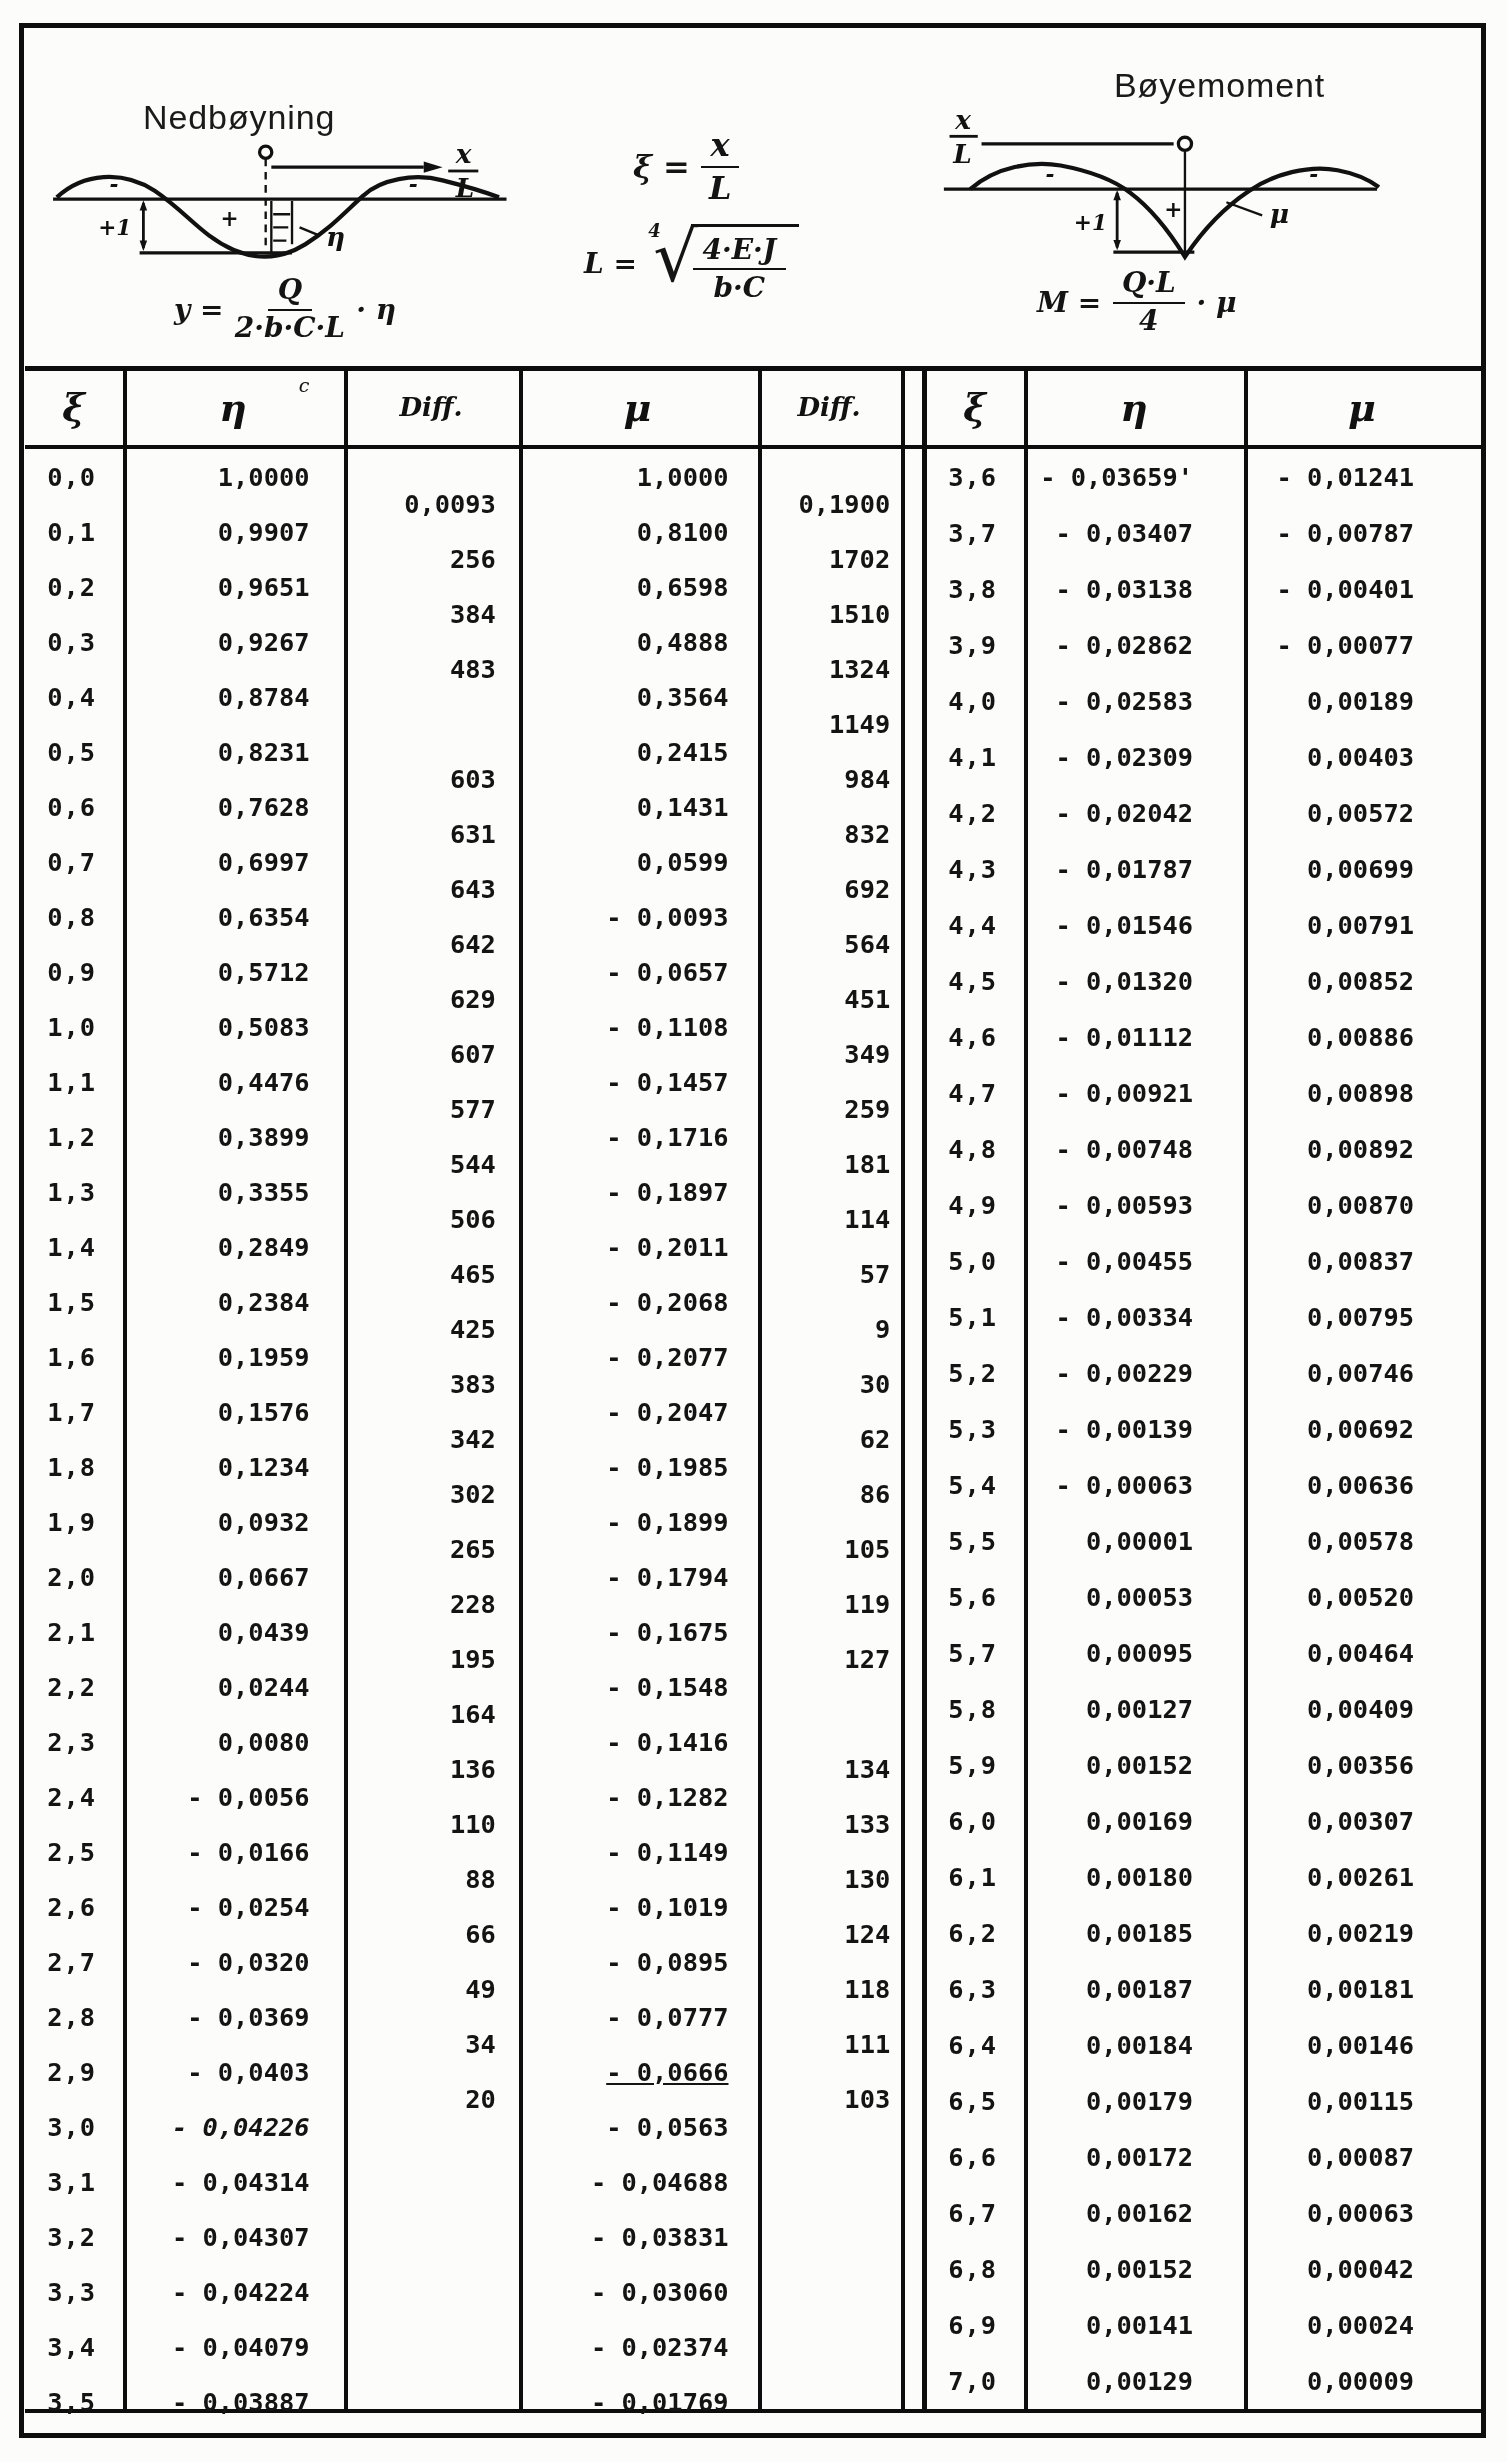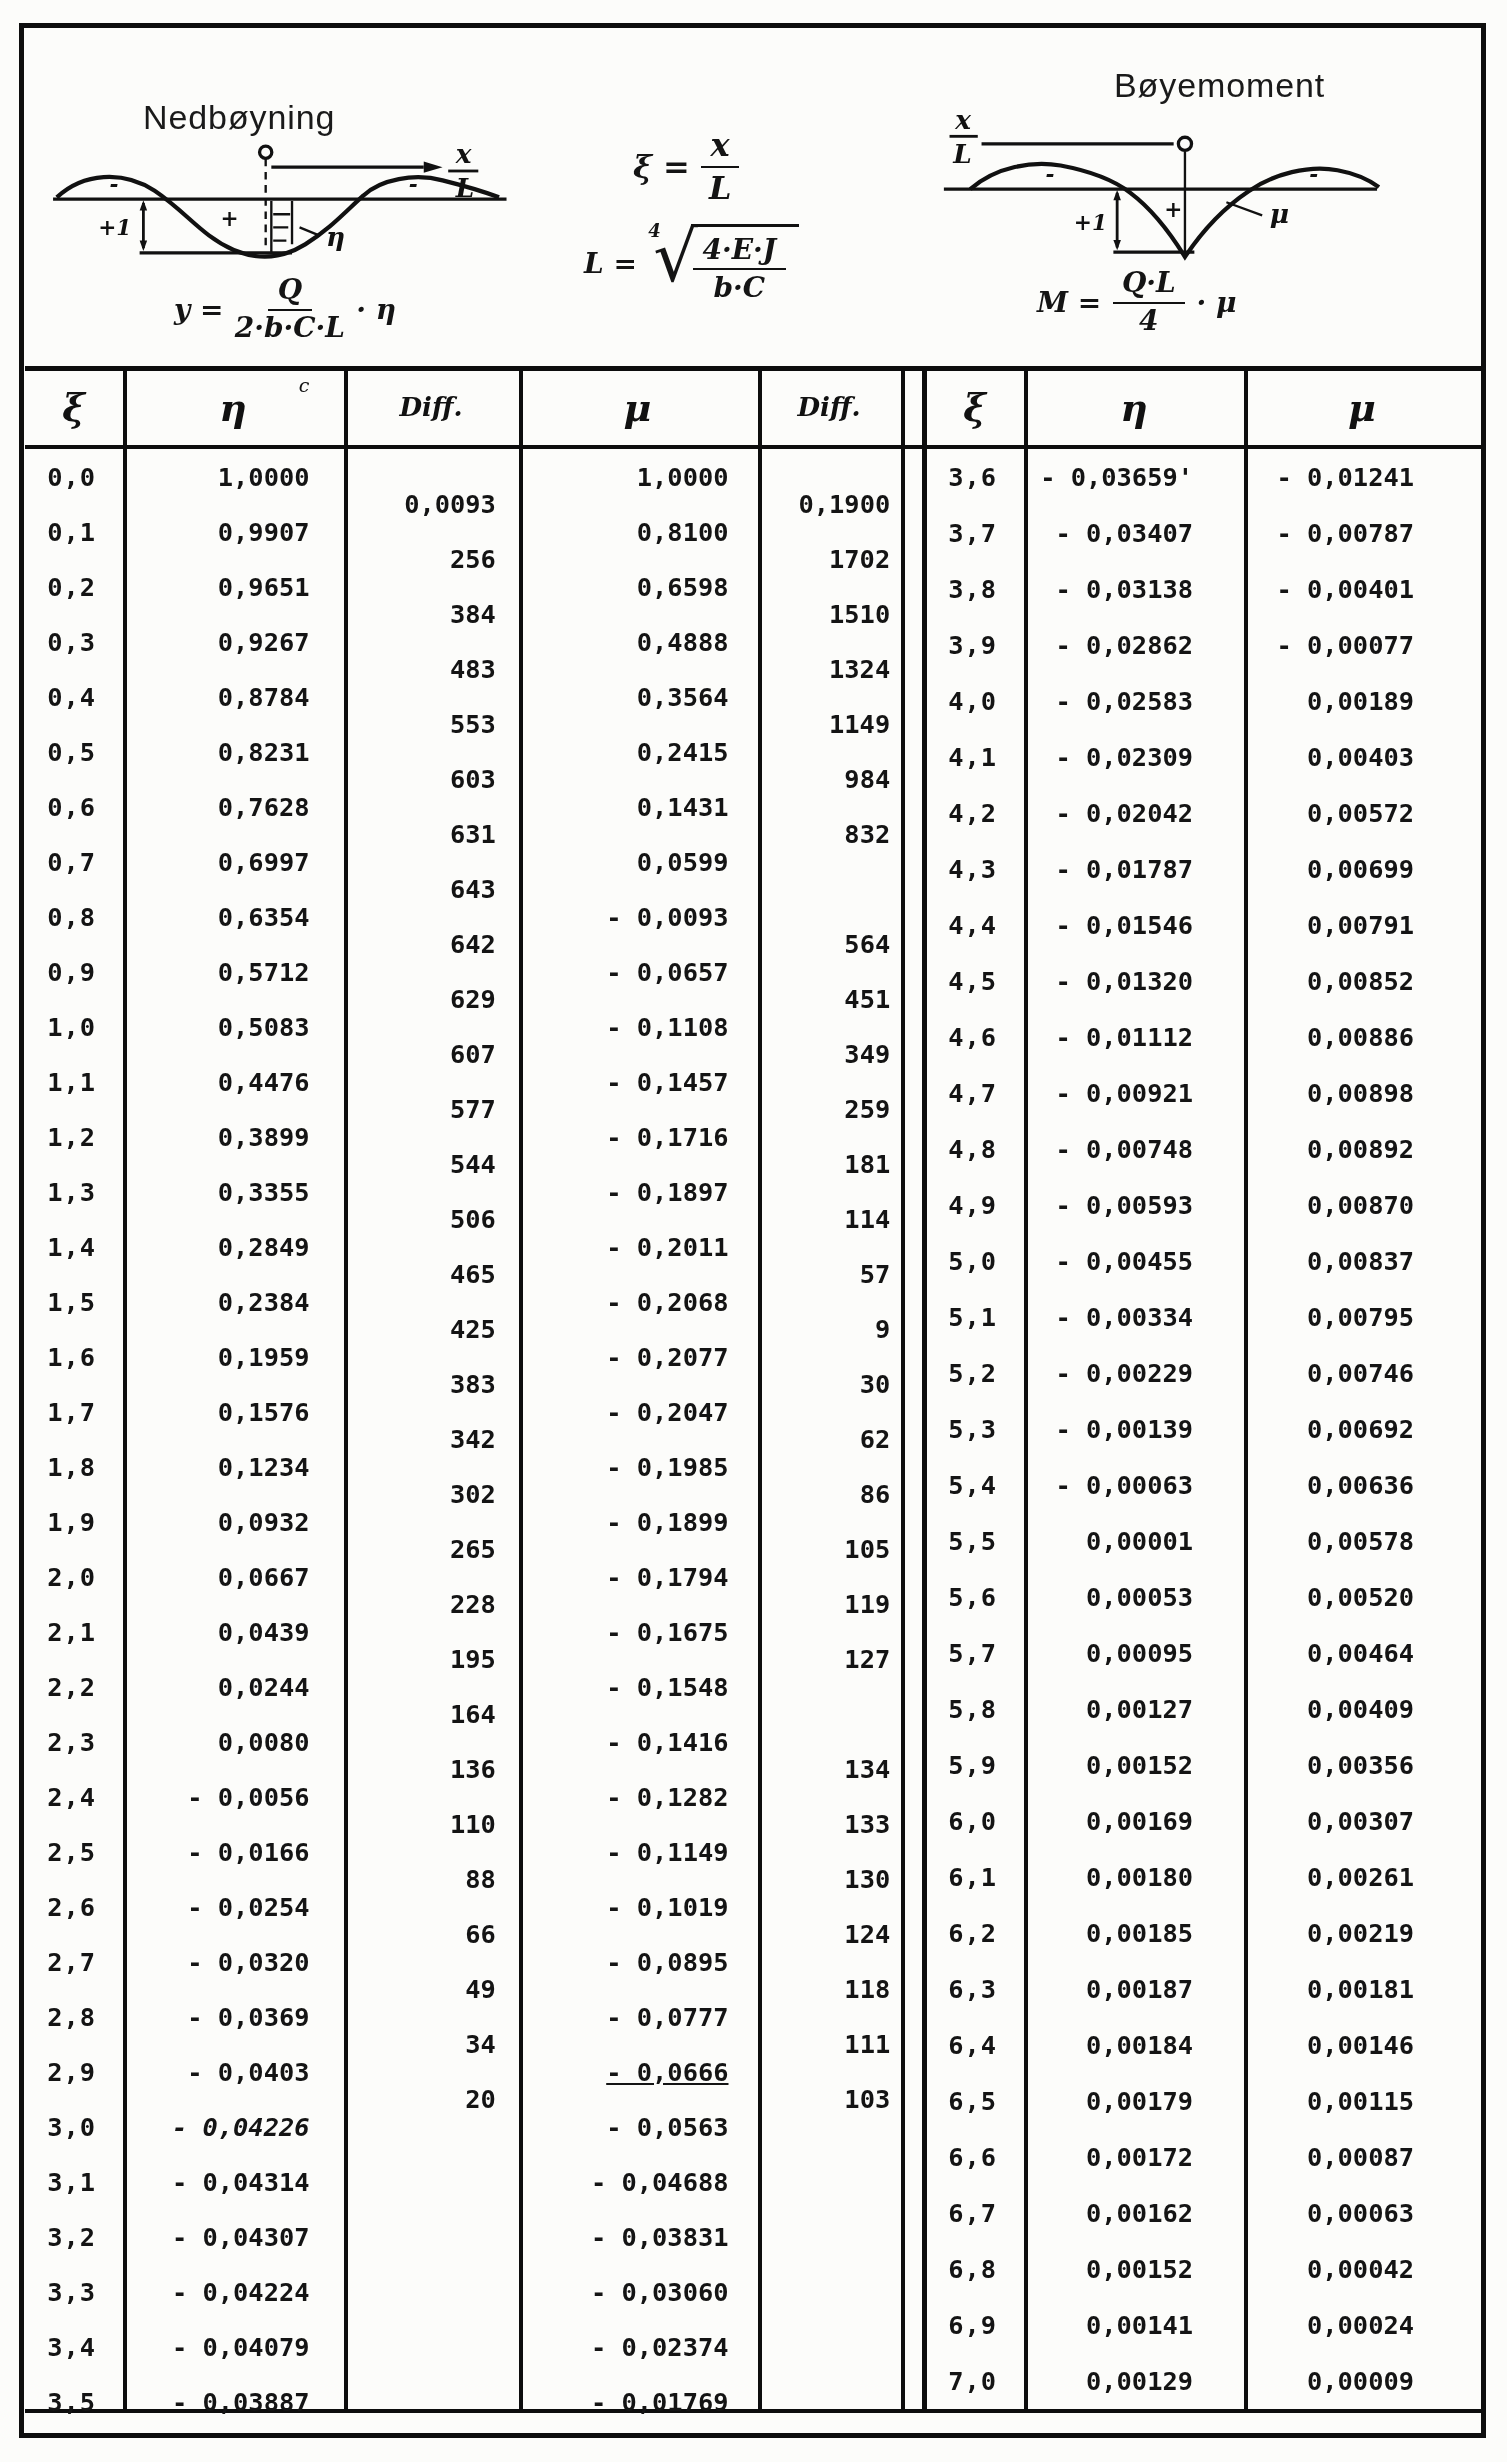--- a/index.html
+++ b/index.html
@@ -300,21 +300,20 @@
       <div class="cell c-xi" style="grid-area: 35 / 1;">3,4</div>
       <div class="cell c-eta" style="grid-area: 35 / 2;">- 0,04079</div>
       <div class="cell c-mu" style="grid-area: 35 / 4;">- 0,02374</div>
       <div class="cell c-xi" style="grid-area: 36 / 1;">3,5</div>
       <div class="cell c-eta" style="grid-area: 36 / 2;">- 0,03887</div>
       <div class="cell c-mu" style="grid-area: 36 / 4;">- 0,01769</div>
       <div class="cell c-diffe" style="grid-area: 1 / 3 / span 2;">0,0093</div>
       <div class="cell c-diffe" style="grid-area: 2 / 3 / span 2;">256</div>
       <div class="cell c-diffe" style="grid-area: 3 / 3 / span 2;">384</div>
       <div class="cell c-diffe" style="grid-area: 4 / 3 / span 2;">483</div>
-      <div class="cell c-diffe" style="grid-area: 5 / 3 / span 2;">553</div>
       <div class="cell c-diffe" style="grid-area: 6 / 3 / span 2;">603</div>
       <div class="cell c-diffe" style="grid-area: 7 / 3 / span 2;">631</div>
       <div class="cell c-diffe" style="grid-area: 8 / 3 / span 2;">643</div>
       <div class="cell c-diffe" style="grid-area: 9 / 3 / span 2;">642</div>
       <div class="cell c-diffe" style="grid-area: 10 / 3 / span 2;">629</div>
       <div class="cell c-diffe" style="grid-area: 11 / 3 / span 2;">607</div>
       <div class="cell c-diffe" style="grid-area: 12 / 3 / span 2;">577</div>
       <div class="cell c-diffe" style="grid-area: 13 / 3 / span 2;">544</div>
       <div class="cell c-diffe" style="grid-area: 14 / 3 / span 2;">506</div>
       <div class="cell c-diffe" style="grid-area: 15 / 3 / span 2;">465</div>
@@ -333,20 +332,21 @@
       <div class="cell c-diffe" style="grid-area: 28 / 3 / span 2;">49</div>
       <div class="cell c-diffe" style="grid-area: 29 / 3 / span 2;">34</div>
       <div class="cell c-diffe" style="grid-area: 30 / 3 / span 2;">20</div>
       <div class="cell c-diffm" style="grid-area: 1 / 5 / span 2;">0,1900</div>
       <div class="cell c-diffm" style="grid-area: 2 / 5 / span 2;">1702</div>
       <div class="cell c-diffm" style="grid-area: 3 / 5 / span 2;">1510</div>
       <div class="cell c-diffm" style="grid-area: 4 / 5 / span 2;">1324</div>
       <div class="cell c-diffm" style="grid-area: 5 / 5 / span 2;">1149</div>
       <div class="cell c-diffm" style="grid-area: 6 / 5 / span 2;">984</div>
       <div class="cell c-diffm" style="grid-area: 7 / 5 / span 2;">832</div>
+      <div class="cell c-diffm" style="grid-area: 8 / 5 / span 2;">692</div>
       <div class="cell c-diffm" style="grid-area: 9 / 5 / span 2;">564</div>
       <div class="cell c-diffm" style="grid-area: 10 / 5 / span 2;">451</div>
       <div class="cell c-diffm" style="grid-area: 11 / 5 / span 2;">349</div>
       <div class="cell c-diffm" style="grid-area: 12 / 5 / span 2;">259</div>
       <div class="cell c-diffm" style="grid-area: 13 / 5 / span 2;">181</div>
       <div class="cell c-diffm" style="grid-area: 14 / 5 / span 2;">114</div>
       <div class="cell c-diffm" style="grid-area: 15 / 5 / span 2;">57</div>
       <div class="cell c-diffm" style="grid-area: 16 / 5 / span 2;">9</div>
       <div class="cell c-diffm" style="grid-area: 17 / 5 / span 2;">30</div>
       <div class="cell c-diffm" style="grid-area: 18 / 5 / span 2;">62</div>

